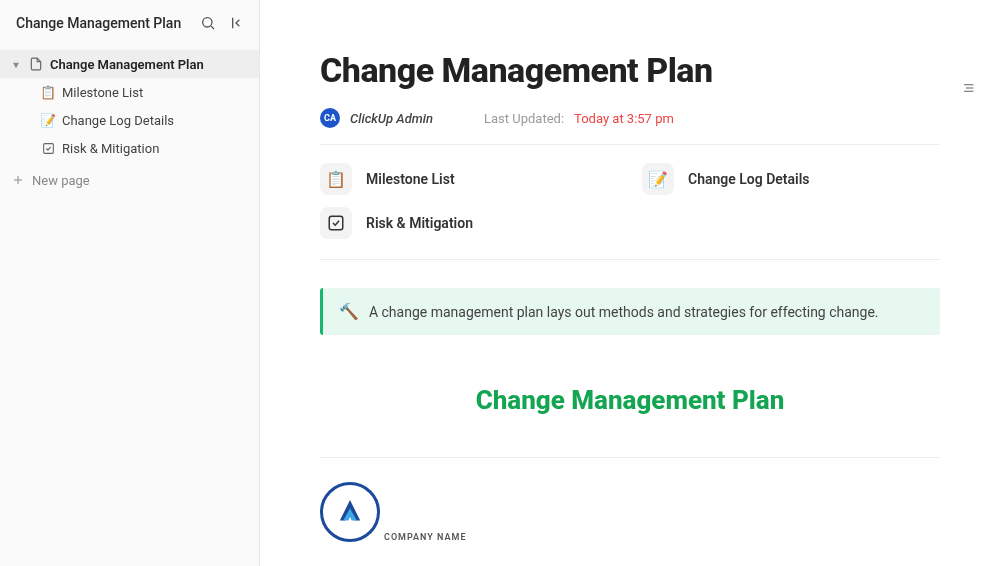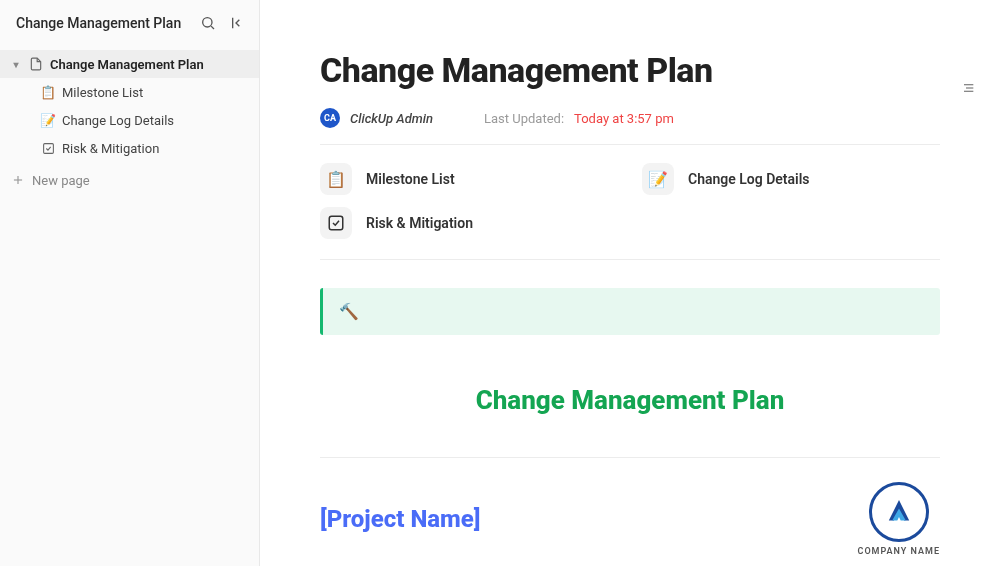--- a/index.html
+++ b/index.html
@@ -216,22 +216,22 @@
       padding: 24px 0;
       border-bottom: 1px solid #ececec;
     }
     .project-name {
       color: #4a6cf7;
       font-size: 24px;
       font-weight: 800;
     }
     .company-logo {
       display: flex;
-      flex-direction: column;
-      align-items: center;
+      flex-direction: row;
+      align-items: flex-end;
       gap: 4px;
     }
     .logo-circle {
       width: 60px;
       height: 60px;
       border: 3px solid #1b4a9c;
       border-radius: 50%;
       display: flex;
       align-items: center;
       justify-content: center;
@@ -354,28 +354,28 @@
               <rect x="3" y="3" width="18" height="18" rx="3"></rect>
               <polyline points="8 12 11 15 16 9"></polyline>
             </svg>
         </div>
         <div class="link-label">Risk &amp; Mitigation</div>
       </div>
     </div>
 
     <div class="callout">
       <span class="callout-icon">🔨</span>
+      <span>A change management plan lays out methods and strategies for effecting change.</span>
     </div>
 
     <h2 class="green-heading">Change Management Plan</h2>
 
     <hr class="divider">
 
     <div class="project-row">
-      <div class="project-name">[Project Name]</div>
       <div class="company-logo">
         <div class="logo-circle">
           <svg width="34" height="34" viewBox="0 0 40 40">
             <path d="M20 6 L32 30 L26 30 L20 18 L14 30 L8 30 Z" fill="#1b4a9c"></path>
             <path d="M20 16 L28 30 L22 30 L20 26 L18 30 L12 30 Z" fill="#3fa8e6"></path>
           </svg>
         </div>
         <div class="company-label">COMPANY NAME</div>
       </div>
     </div>

